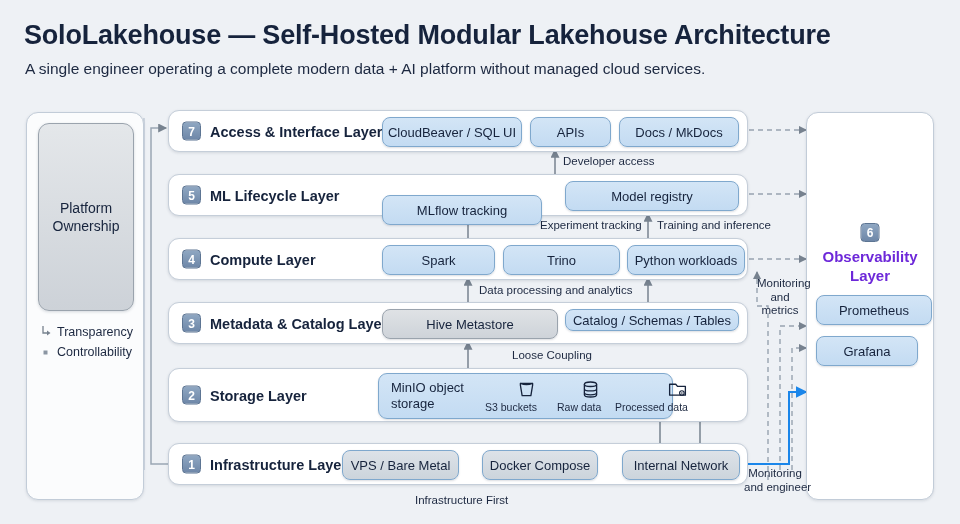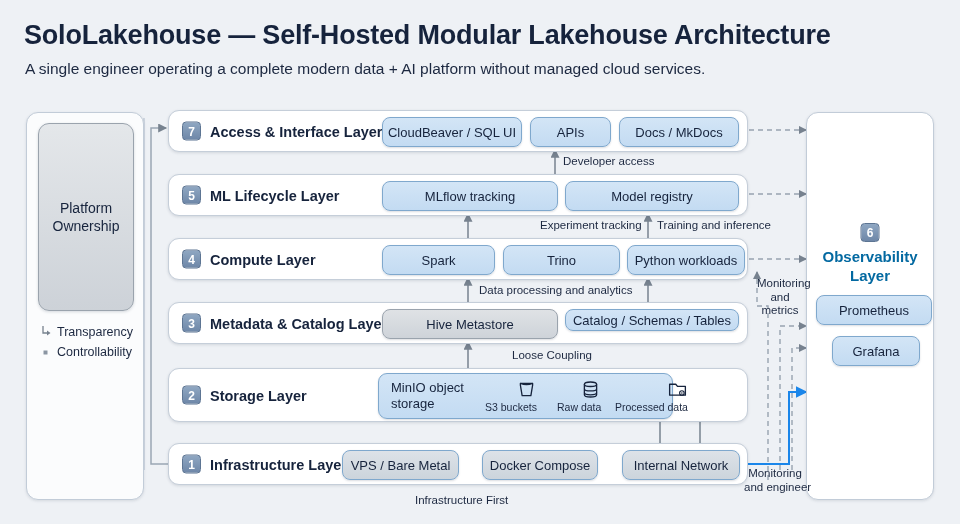--- a/index.html
+++ b/index.html
@@ -115,21 +115,21 @@
   .obs-badge {
     position: absolute; left: 50%; transform: translateX(-50%);
     width: 19px; height: 19px; border-radius: 4px;
     background: linear-gradient(#8fa7c2, #6e87a8);
     border: 1px solid #5d7593; color: #fff;
     font-size: 12px; font-weight: bold;
     display: flex; align-items: center; justify-content: center;
   }
   .obs-title {
     position: absolute; left: 0; right: 0; text-align: center;
-    font-size: 15px; font-weight: bold; color: #0369a1; line-height: 1.25;
+    font-size: 15px; font-weight: bold; color: #6d28d9; line-height: 1.25;
   }
 
   
   .elabel {
     position: absolute; font-size: 11.5px; color: #1c2840;
     white-space: nowrap; line-height: 1.18;
   }
   .elabel.ctr { text-align: center; }
 
   svg.wires { position: absolute; left: 0; top: 0; width: 960px; height: 524px; pointer-events: none; }
@@ -215,21 +215,21 @@
     <div class="chip" style="left:213px; top:6px; width:140px; height:30px;">CloudBeaver / SQL UI</div>
     <div class="chip" style="left:361px; top:6px; width:81px; height:30px;">APIs</div>
     <div class="chip" style="left:450px; top:6px; width:120px; height:30px;">Docs / MkDocs</div>
   </div>
 
   <div class="layer" style="left:168px; top:174px; width:580px; height:42px;">
     <div class="layer-head">
       <span class="badge">5</span>
       <span class="layer-name">ML Lifecycle Layer</span>
     </div>
-    <div class="chip" style="left:213px; top:6px; width:176px; height:30px;">MLflow tracking</div>
+    <div class="chip" style="left:213px; top:20px; width:160px; height:30px;">MLflow tracking</div>
     <div class="chip" style="left:396px; top:6px; width:174px; height:30px;">Model registry</div>
   </div>
 
   <div class="layer" style="left:168px; top:238px; width:580px; height:42px;">
     <div class="layer-head">
       <span class="badge">4</span>
       <span class="layer-name">Compute Layer</span>
     </div>
     <div class="chip" style="left:213px; top:6px; width:113px; height:30px;">Spark</div>
     <div class="chip" style="left:334px; top:6px; width:117px; height:30px;">Trino</div>
@@ -292,21 +292,21 @@
     <div class="chip infra" style="left:453px; top:6px; width:118px; height:30px;">Internal Network</div>
   </div>
 
   <div class="panel" style="left:806px; top:112px; width:128px; height:388px; background:#ffffff;">
     <div class="obs-badge" style="top:110px;">6</div>
     <div class="obs-title" style="top:135px;">
       <span>Observability</span><br>
       <span>Layer</span>
     </div>
     <div class="chip" style="left:9px; top:182px; width:116px; height:30px;">Prometheus</div>
-    <div class="chip" style="left:9px; top:223px; width:88px; height:30px;margin-left:16px;">Grafana</div>
+    <div class="chip" style="left:9px; top:223px; width:102px; height:30px;">Grafana</div>
   </div>
 
   <div class="elabel" style="left:563px; top:155px;">Developer access</div>
   <div class="elabel" style="left:504px; top:219px;padding-left:36px;">Experiment tracking</div>
   <div class="elabel" style="left:657px; top:219px;">Training and inference</div>
   <div class="elabel" style="left:479px; top:284px;">Data processing and analytics</div>
   <div class="elabel" style="left:512px; top:349px;">Loose Coupling</div>
   <div class="elabel" style="left:415px; top:494px;">Infrastructure First</div>
 
   <div class="elabel ctr" style="left:757px; top:277px; width:46px;">

